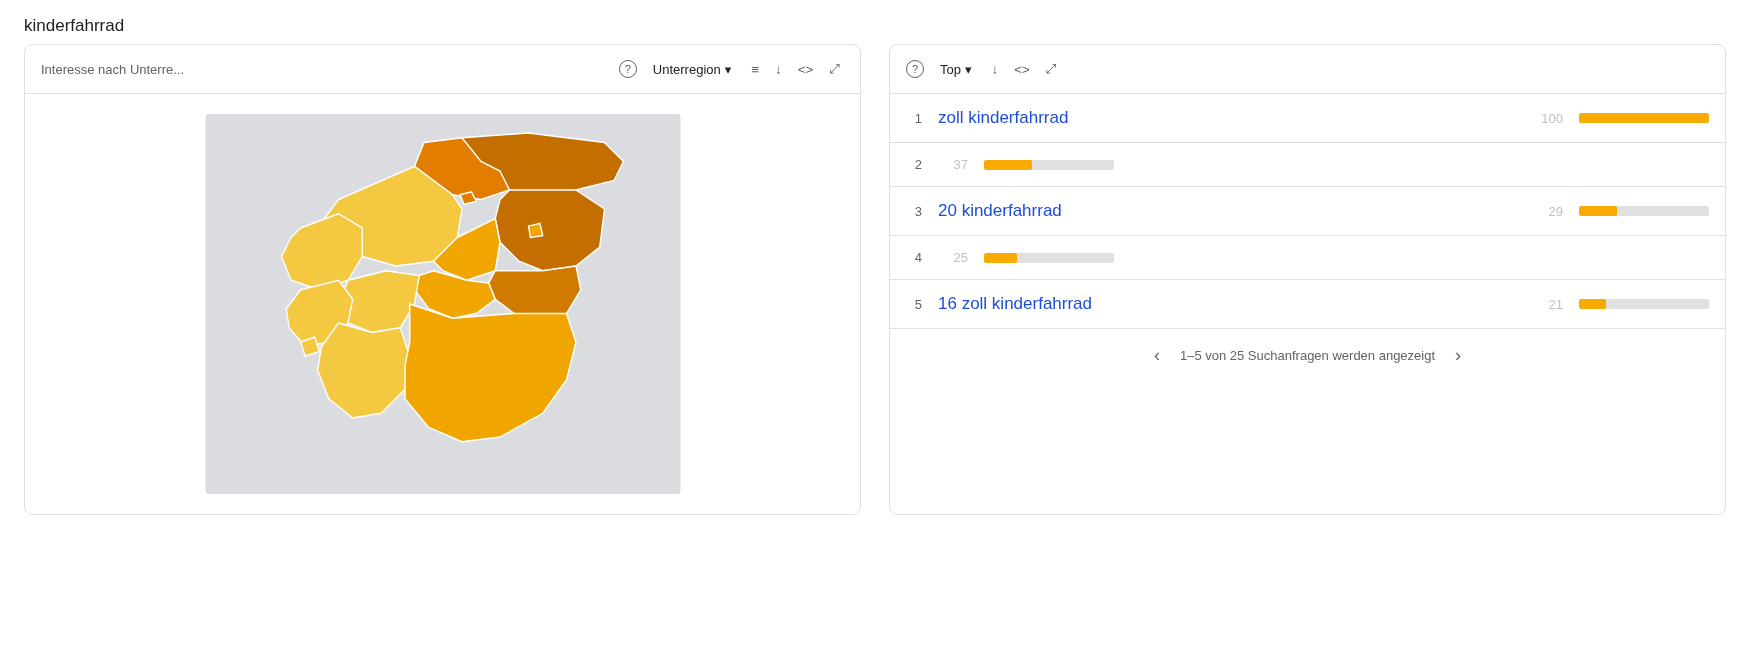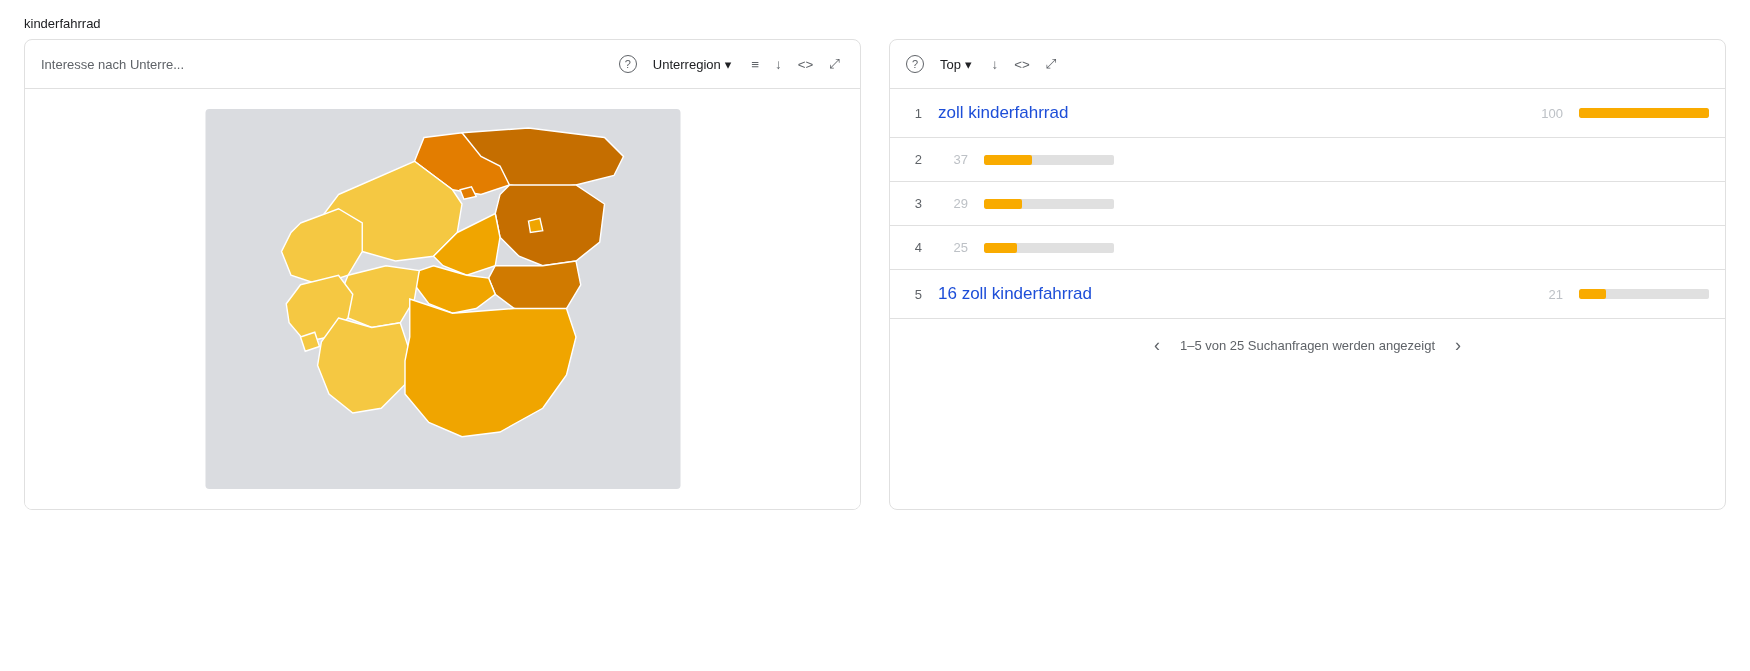--- a/index.html
+++ b/index.html
@@ -4,21 +4,21 @@
   <style>
     * { box-sizing: border-box; margin: 0; padding: 0; }
     body {
       font-family: 'Google Sans', Arial, sans-serif;
       background: #fff;
       color: #202124;
       font-size: 14px;
     }
     .page-title {
       padding: 16px 24px 8px;
-      font-size: 13px;
+      font-size: 17px;
       font-weight: 400;
       color: #202124;
     }
     .main-container {
       display: flex;
       gap: 12px;
       padding: 0 24px 24px;
     }
     
     .left-panel {
@@ -285,20 +285,21 @@
   </li>
         <li class="search-item">
     <span class="item-num">2</span>
     <span class="item-value">37</span>
     <div class="bar-container">
       <div class="bar-fill" style="width:37%"></div>
     </div>
   </li>
         <li class="search-item">
     <span class="item-num">3</span>
+    <span class="item-label">20 kinderfahrrad</span>
     <span class="item-value">29</span>
     <div class="bar-container">
       <div class="bar-fill" style="width:29%"></div>
     </div>
   </li>
         <li class="search-item">
     <span class="item-num">4</span>
     <span class="item-value">25</span>
     <div class="bar-container">
       <div class="bar-fill" style="width:25%"></div>

